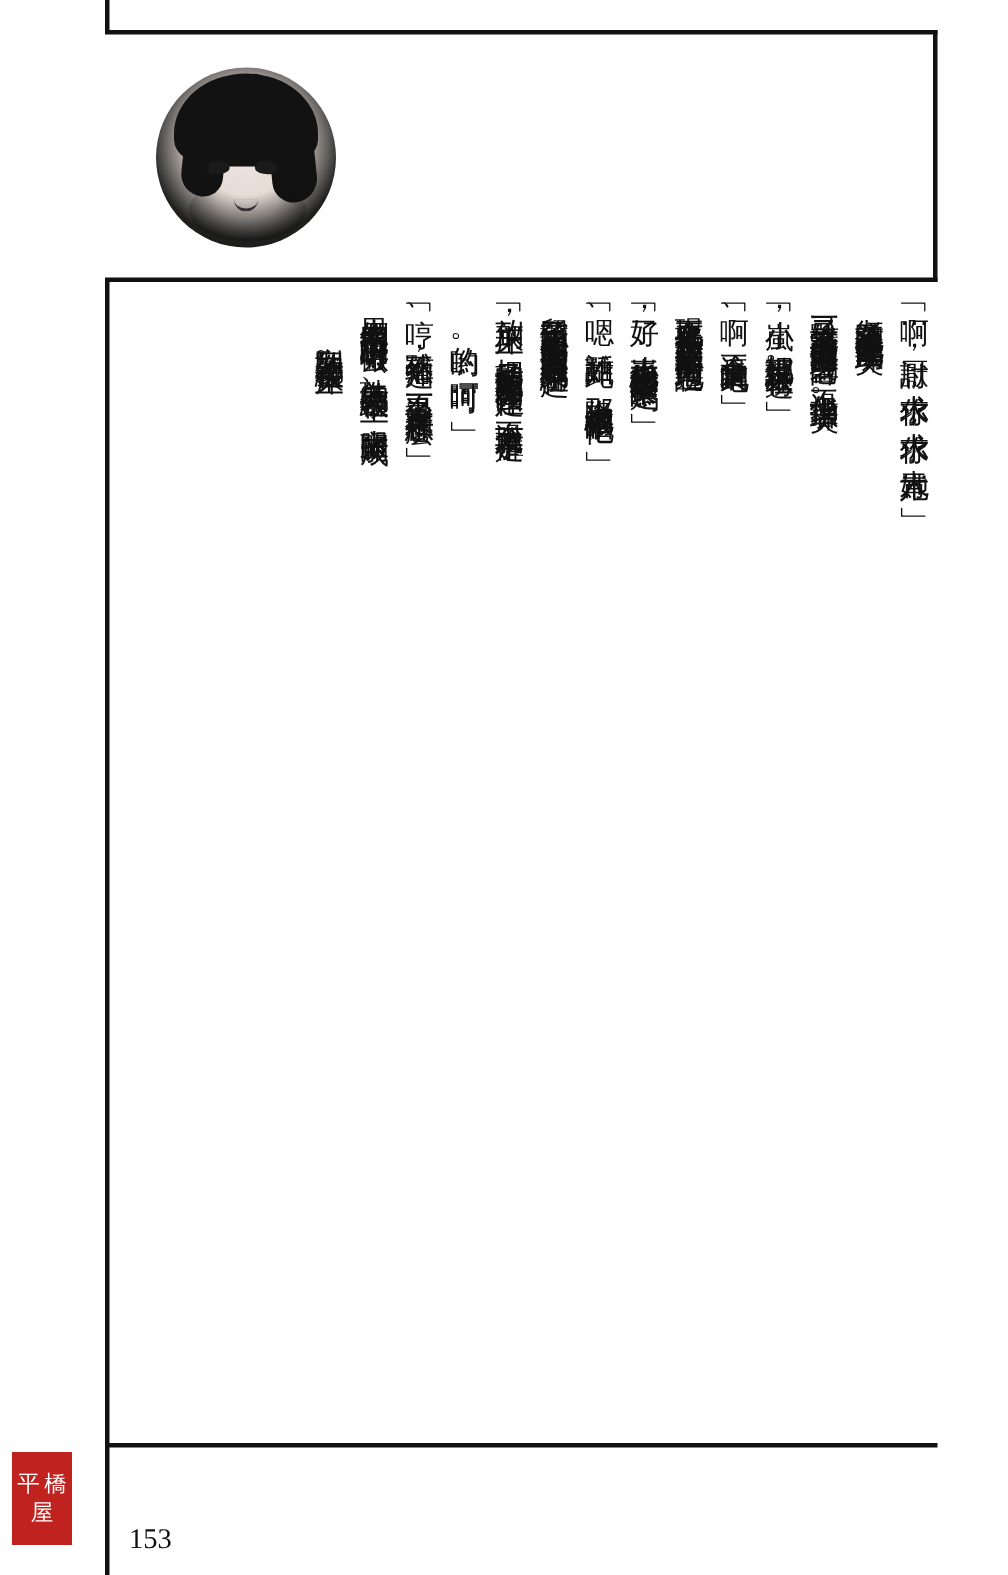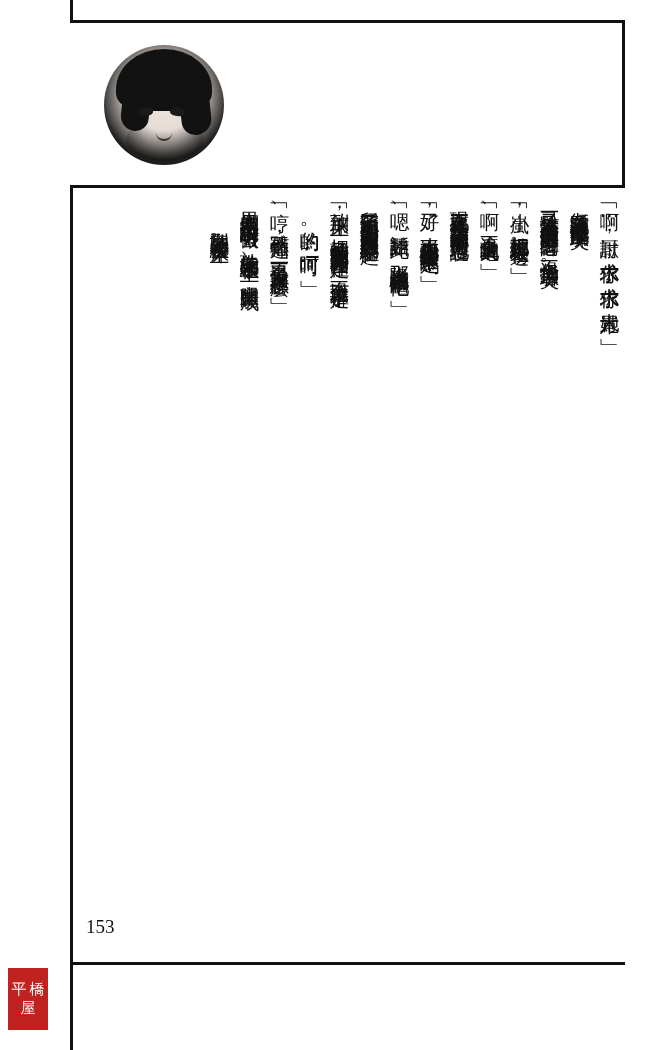--- a/index.html
+++ b/index.html
@@ -149,21 +149,21 @@
     position: absolute;
     left: 70px;
     top: 962px;
     width: 555px;
     height: 3px;
     background: #111111;
   }
   .folio {
     position: absolute;
     left: 86px;
-    top: 916px;
+    top: 1016px;
     font-family: "Liberation Serif", serif;
     font-size: 19px;
     color: #111111;
   }
 
   
   .seal {
     position: absolute;
     left: 8px;
     top: 968px;

